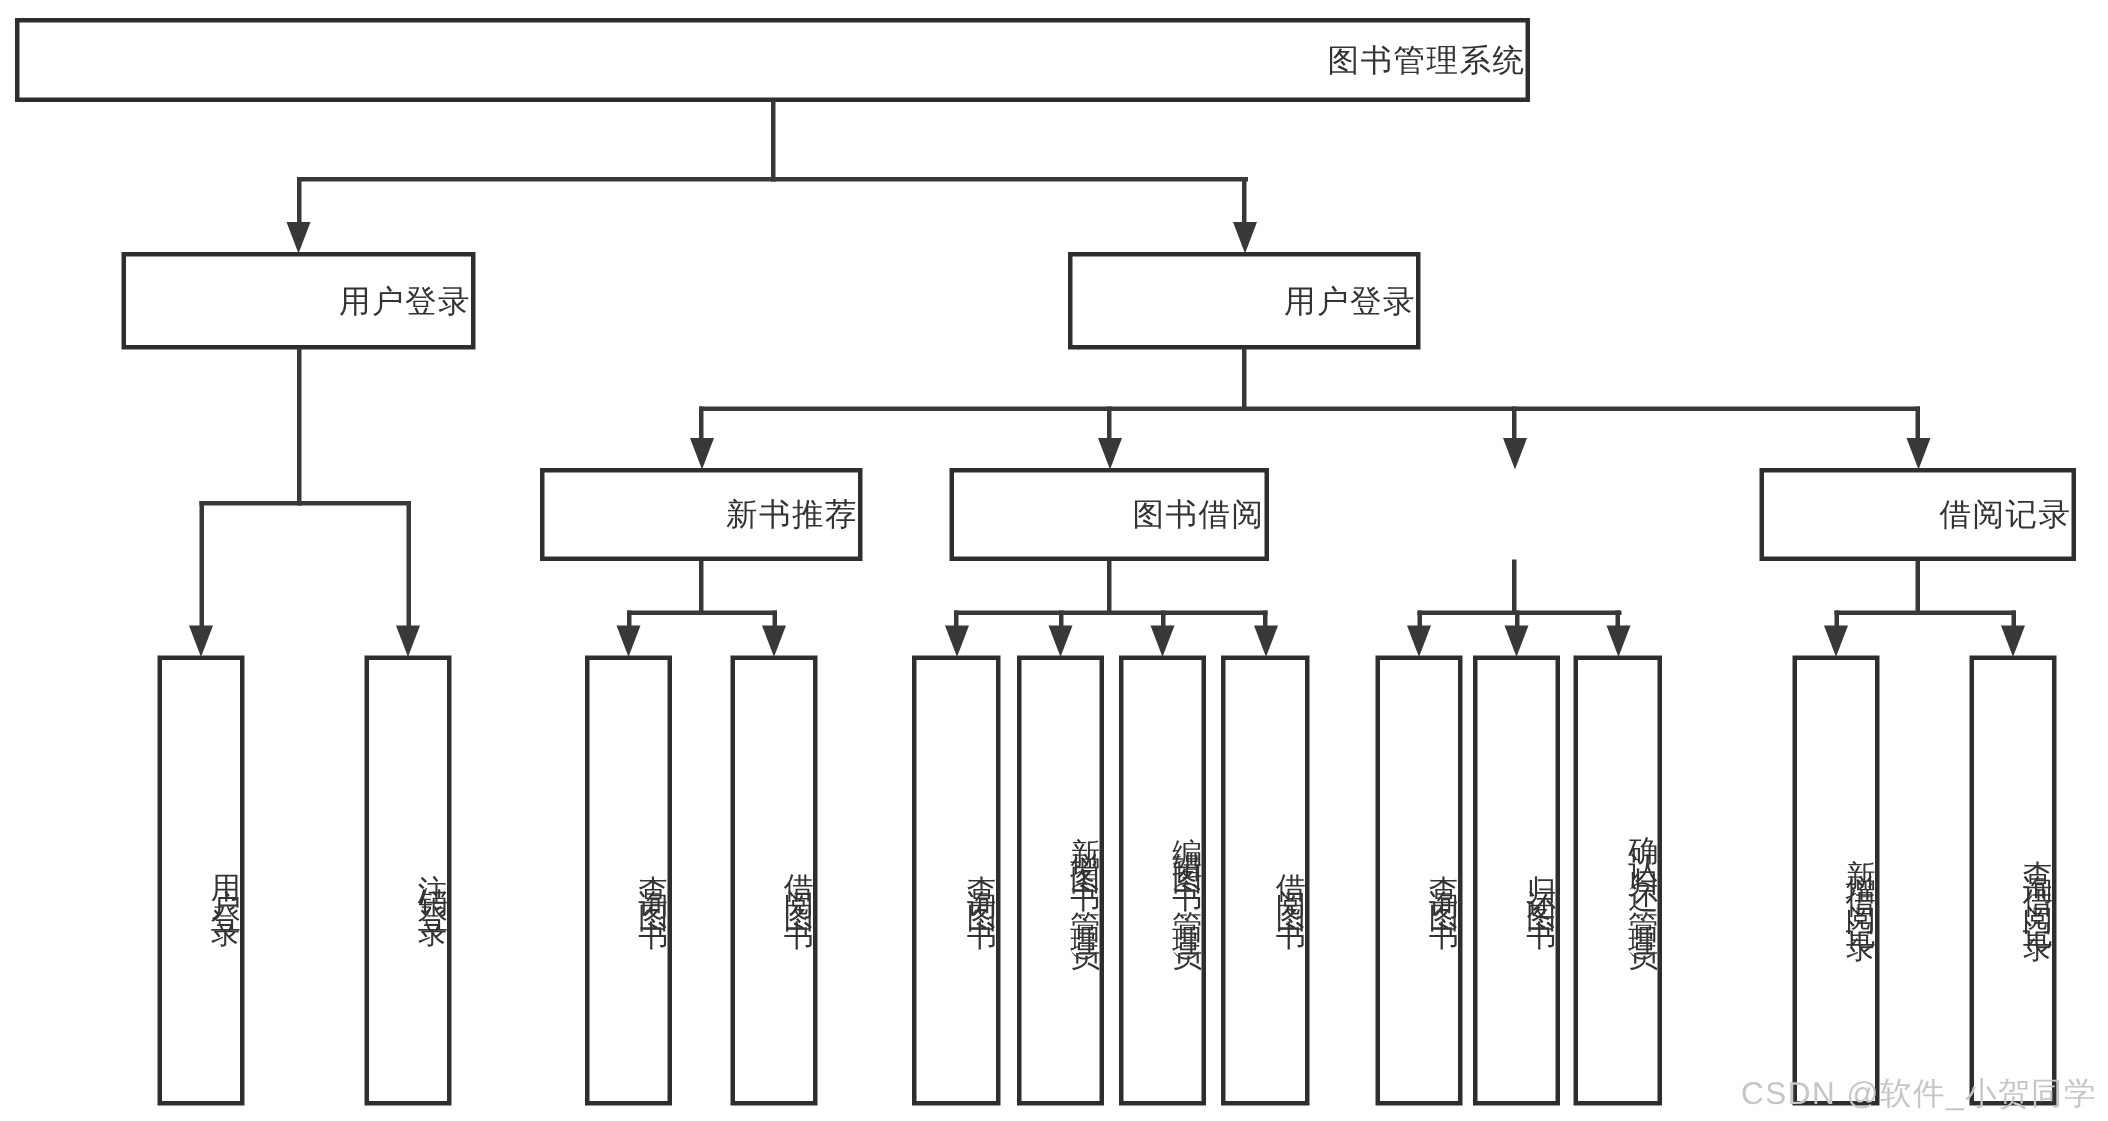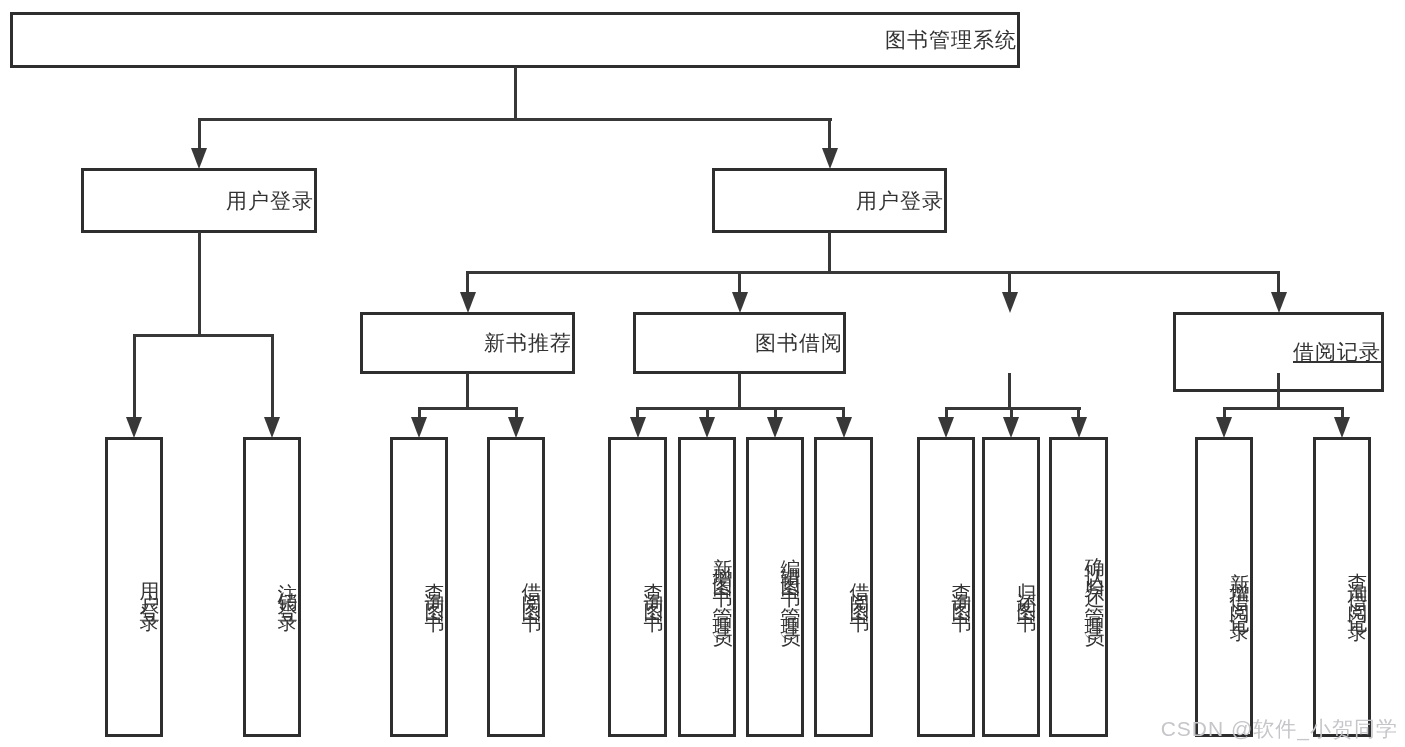--- a/index.html
+++ b/index.html
@@ -55,21 +55,21 @@
     </div>
     <div class="node v" style="left: 243px; top: 437px; width: 58px; height: 300px;">
       <span class="lbl">注销登录</span>
     </div>
     <div class="node h" style="left: 633px; top: 312px; width: 213px; height: 62px;">
       <span class="lbl">图书借阅</span>
     </div>
     <div class="node h" style="left: 360px; top: 312px; width: 215px; height: 62px;">
       <span class="lbl">新书推荐</span>
     </div>
-    <div class="node h" style="left: 1173px; top: 312px; width: 211px; height: 80px; text-decoration: underline;">
+    <div class="node h" style="left: 1173px; top: 312px; width: 211px; height: 62px;">
       <span class="lbl">借阅记录</span>
     </div>
     <div class="node v" style="left: 390px; top: 437px; width: 58px; height: 300px;">
       <span class="lbl">查询图书</span>
     </div>
     <div class="node v" style="left: 487px; top: 437px; width: 58px; height: 300px;">
       <span class="lbl">借阅图书</span>
     </div>
     <div class="node v" style="left: 608px; top: 437px; width: 59px; height: 300px;">
       <span class="lbl">查询图书</span>

